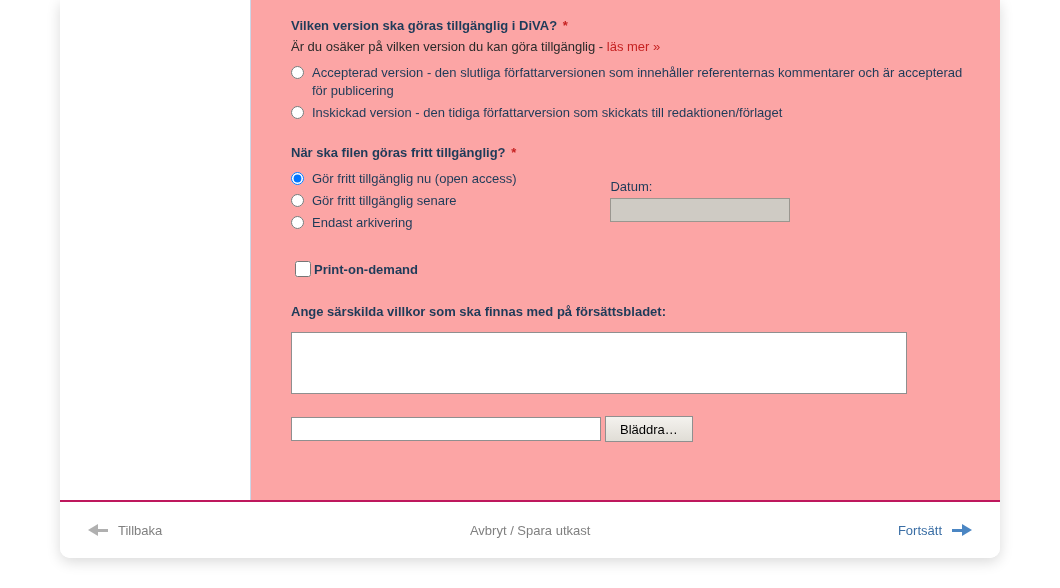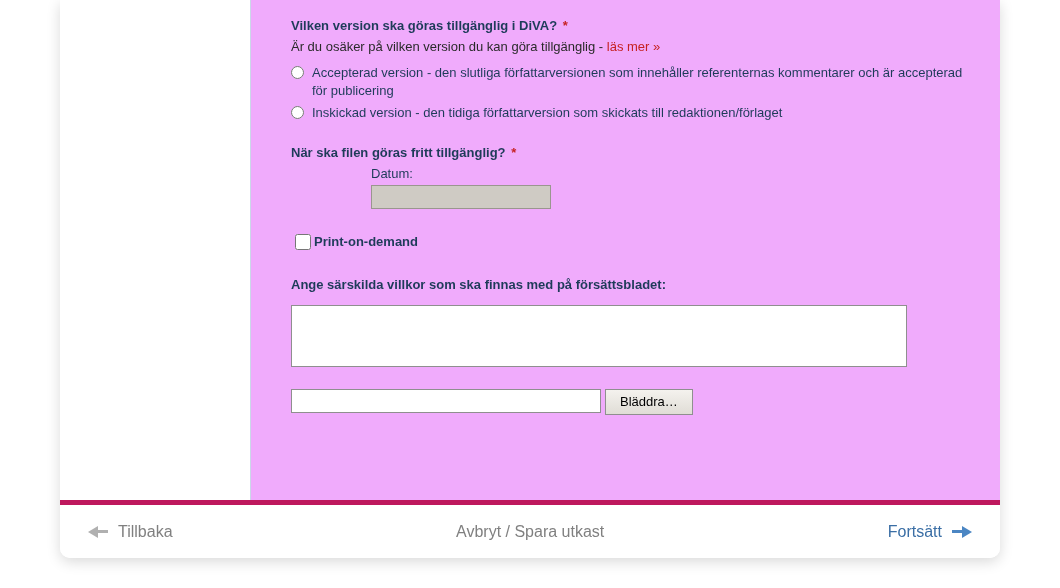--- a/index.html
+++ b/index.html
@@ -34,38 +34,38 @@
     bottom: 58px;
     width: 190px;
     background: #ffffff;
   }
   .right-col {
     position: absolute;
     left: 190px;
     right: 0;
     top: 0;
     bottom: 58px;
-    background: #f0abfc;
+    background: #fca5a5;
     border-left: 1px solid #cbd7e8;
     padding: 18px 28px 20px 40px;
     overflow: hidden;
   }
   .footer-bar {
     position: absolute;
     left: 0;
     right: 0;
     bottom: 0;
     height: 58px;
     background: #ffffff;
-    border-top: 5px solid #be185d;
+    border-top: 2px solid #be185d;
     display: flex;
     align-items: center;
     padding: 0 28px;
     color: #808080;
-    font-size: 16px;
+    font-size: 13px;
   }
   .footer-left { display: flex; align-items: center; gap: 10px; cursor: pointer; color: #808080; }
   .footer-center { flex: 1; text-align: center; cursor: pointer; color: #808080; }
   .footer-right { display: flex; align-items: center; gap: 10px; cursor: pointer; color: #3a6ea5; }
   .arrow-left, .arrow-right {
     width: 0; height: 0;
     border-top: 6px solid transparent;
     border-bottom: 6px solid transparent;
   }
   .arrow-left { border-right: 10px solid #b0b0b0; }
@@ -107,21 +107,21 @@
     width: 616px; height: 62px;
     background: #ffffff;
     border: 1px solid #8f8f8f;
     margin-top: 10px;
     resize: none;
     padding: 4px;
     font-family: inherit;
     font-size: 13px;
   }
 
-  .file-row { margin-top: 22px; display:flex; gap:4px; }
+  .file-row { margin-top: 22px; display:flex; gap:4px; align-items:center; }
   .file-path {
     width: 310px; height: 24px;
     background: #ffffff;
     border: 1px solid #8f8f8f;
     padding: 2px 4px;
   }
   .browse-btn {
     height: 26px;
     padding: 0 14px;
     background: linear-gradient(#f4f2ee, #e0ddd6);
@@ -158,20 +158,34 @@
       </div>
 
       <div class="section-gap"></div>
 
       <p class="q-heading">
         <span>När ska filen göras fritt tillgänglig?</span>
         <span class="required">*</span>
       </p>
 
       <div class="row-flex">
+        <div>
+          <div class="radio-row">
+            <input type="radio" name="avail" checked="" style="">
+            <span class="radio-label">Gör fritt tillgänglig nu (open access)</span>
+          </div>
+          <div class="radio-row">
+            <input type="radio" name="avail" style="">
+            <span class="radio-label">Gör fritt tillgänglig senare</span>
+          </div>
+          <div class="radio-row">
+            <input type="radio" name="avail" style="">
+            <span class="radio-label">Endast arkivering</span>
+          </div>
+        </div>
         <div class="date-block">
           <span class="date-label">Datum:</span>
           <input type="text" class="date-input" disabled="" style="">
         </div>
       </div>
 
       <div class="pod-row">
         <input type="checkbox" style="">
         <span class="pod-label">Print-on-demand</span>
       </div>

